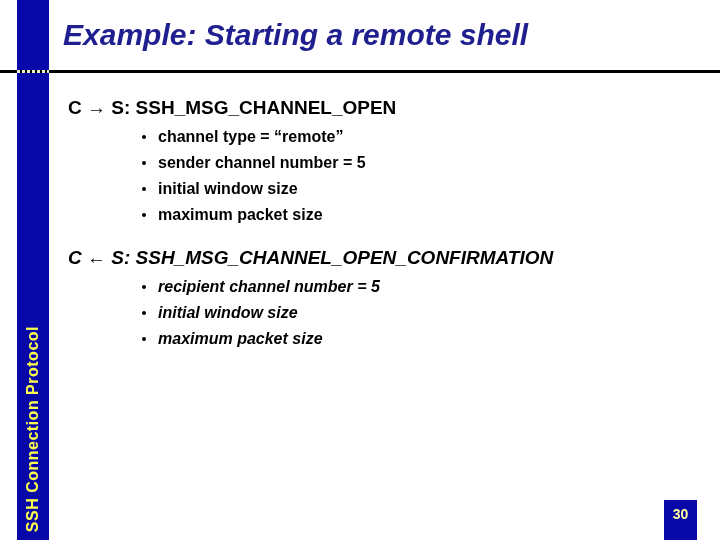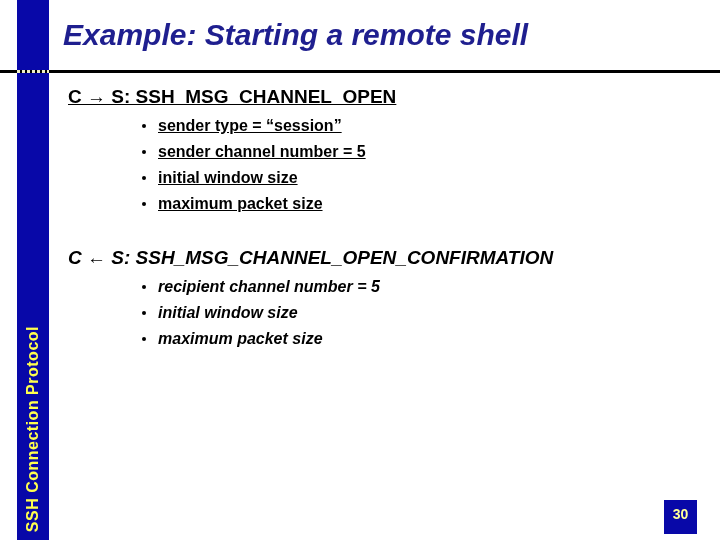--- a/index.html
+++ b/index.html
@@ -44,21 +44,21 @@
     background:#000;
   }
   .dashes {
     position:absolute; left:17px; top:70px;
     width:32px; height:3px;
     background:repeating-linear-gradient(90deg,#efefc5 0 3px,#000 3px 5px);
   }
 
   
   .block { position:absolute; left:68px; }
-  .block-1 { top:86px;text-decoration:underline; }
+  .block-1 { top:97px; }
   .block-2 { top:247px;font-style:italic; }
   .block h2 {
     margin:0;
     font-size:19px; line-height:21px;
     white-space:nowrap;
   }
   .bullets {
     list-style:none;
     margin:10px 0 0 0;
     padding:0 0 0 90px;
@@ -73,21 +73,21 @@
     content:"";
     position:absolute; left:-16px; top:7px;
     width:4px; height:4px;
     background:#000;
     border-radius:50%;
   }
 
   
   .pagebox {
     position:absolute; left:664px; top:500px;
-    width:33px; height:34px;
+    width:33px; height:40px;
     background:#0808a8;
     text-align:center;
     box-sizing:border-box;
     padding-top:5px;
   }
   .pagebox span {
     color:#ffff99;
     font-size:14px; line-height:14px;
   }
 </style>
@@ -101,21 +101,21 @@
   </div>
 
   <h1 class="title">Example: Starting a remote shell</h1>
 
   <div class="rule"></div>
   <div class="dashes"></div>
 
   <section class="block block-1">
     <h2>C → S: SSH_MSG_CHANNEL_OPEN</h2>
     <ul class="bullets">
-        <li>sender type = “session”</li>
+        <li>channel type = “remote”</li>
         <li>sender channel number = 5</li>
         <li>initial window size</li>
         <li>maximum packet size</li>
       </ul>
   </section>
 
   <section class="block block-2">
     <h2>C ← S: SSH_MSG_CHANNEL_OPEN_CONFIRMATION</h2>
     <ul class="bullets">
         <li>recipient channel number = 5</li>

